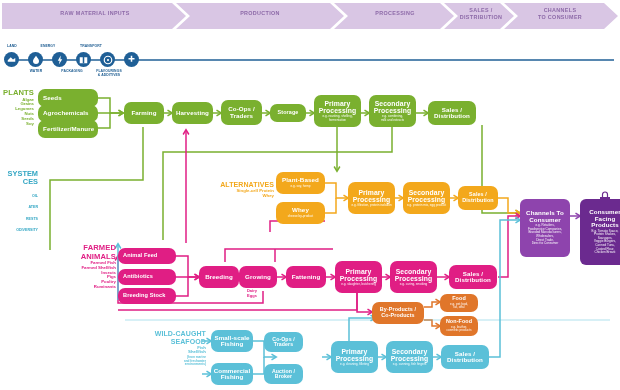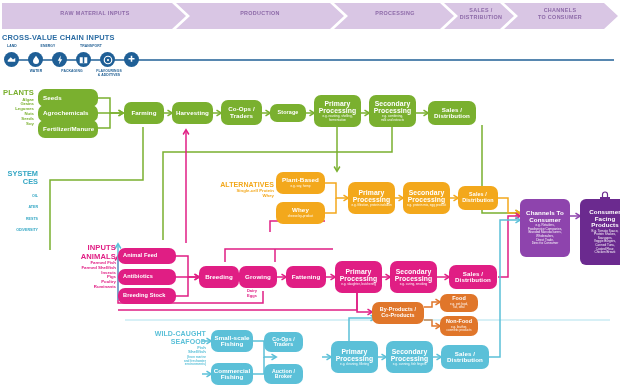--- a/index.html
+++ b/index.html
@@ -49,21 +49,20 @@
     </g>
   </svg>
   <div class="bandtxt" style="left:20px;top:10px;width:150px;">RAW MATERIAL INPUTS</div>
   <div class="bandtxt" style="left:185px;top:10px;width:150px;">PRODUCTION</div>
   <div class="bandtxt" style="left:340px;top:10px;width:110px;">PROCESSING</div>
   <div class="bandtxt" style="left:450px;top:7px;width:62px;white-space:pre-line;">SALES /
 DISTRIBUTION</div>
   <div class="bandtxt" style="left:510px;top:7px;width:100px;white-space:pre-line;">CHANNELS
 TO CONSUMER</div>
 
-  <div id="cvci">CROSS-VALUE CHAIN INPUTS</div>
 
   <svg style="position:absolute;left:0;top:53px;width:620px;height:14px;" viewBox="0 0 620 14" preserveAspectRatio="none">
     <line x1="8" y1="7" x2="614" y2="7" stroke="#1f5f96" stroke-width="1.4"></line>
   </svg>
 
   <div class="ico-lbl" style="left:-6px;top:45px;width:36px;">LAND</div>
   <div class="ico-lbl" style="left:18px;top:70px;width:36px;">WATER</div>
   <div class="ico-lbl" style="left:18px;top:45px;width:60px;">ENERGY</div>
   <div class="ico-lbl" style="left:42px;top:70px;width:60px;">PACKAGING</div>
   <div class="ico-lbl" style="left:60px;top:45px;width:62px;">TRANSPORT</div>
@@ -209,21 +208,21 @@
     <div class="it">Soy</div>
   </div>
 
   <div class="grp-label" style="left:200px;top:181px;width:74px;color:#f3a81c;">
     <div class="hd" style="font-size:7px;">ALTERNATIVES</div>
     <div class="it">Single-cell Protein</div>
     <div class="it">Whey</div>
   </div>
 
   <div class="grp-label" style="left:50px;top:244px;width:66px;color:#e01e84;">
-    <div class="hd" style="white-space:pre-line;">INPUTS
+    <div class="hd" style="white-space:pre-line;">FARMED
 ANIMALS</div>
     <div class="it">Farmed Fish</div>
     <div class="it">Farmed Shellfish</div>
     <div class="it">Insects</div>
     <div class="it">Pigs</div>
     <div class="it">Poultry</div>
     <div class="it">Ruminants</div>
   </div>
 
   <div class="grp-label" style="left:126px;top:330px;width:80px;color:#5bc0d8;">

